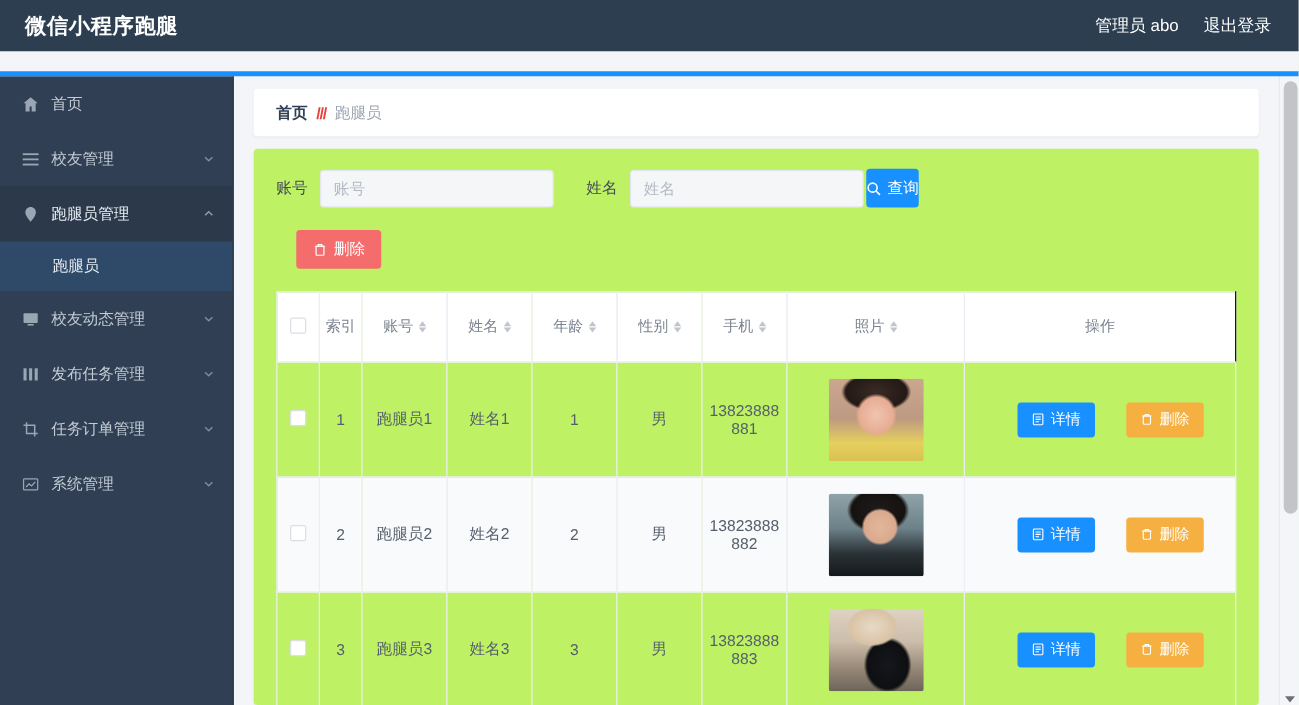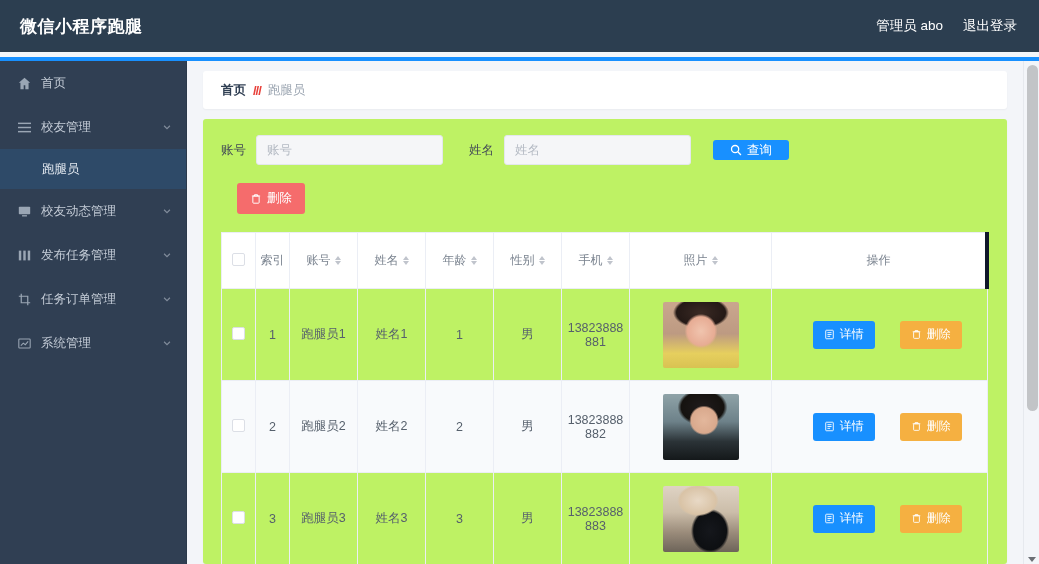--- a/index.html
+++ b/index.html
@@ -6,21 +6,21 @@
   html, body {
     width: 1039px; height: 564px;
     overflow: hidden;
     font-family: "Liberation Sans", "DejaVu Sans", sans-serif;
     background: #f3f5f9;
   }
   body { position: relative; }
 
   
   .header {
-    position: absolute; top: 0; left: 0; width: 1039px; height: 52px;
+    position: absolute; top: 0; left: 0; width: 1039px; height: 41px;
     background: #2c3e50;
     display: flex; align-items: center; justify-content: space-between;
     padding: 0 22px 0 20px;
     z-index: 30;
     gap: 26px;
   }
   .brand { color: #ffffff; font-size: 17px; font-weight: bold; letter-spacing: .5px; }
   .header-right { display: flex; gap: 20px; }
   .header-right span {
     color: #ffffff; font-size: 13.5px; cursor: pointer; white-space: nowrap;
@@ -89,21 +89,21 @@
     font-family: "Liberation Sans", sans-serif; outline: none;
   }
   .text-input::placeholder { color: #b4bac3; }
   .gap { width: 26px; }
   .btn {
     display: inline-flex; align-items: center; justify-content: center;
     gap: 5px; border: none; border-radius: 3px; cursor: pointer;
     font-family: "Liberation Sans", sans-serif; color: #fff; margin-left: 16px;
   }
   .btn svg { display: block; }
-  .btn-search { background: #1890ff; height: 20px; padding: 0 17px; font-size: 12.5px; margin-left: 22px; }
+  .btn-search { background: #1890ff; height: 31px; padding: 0 0; font-size: 12.5px; margin-left: 2px; }
   .btn-delete-top { background: #f56c6c; height: 31px; padding: 0 13px; font-size: 12.5px; margin-top: 18px; }
 
   
   .table-wrap { margin-top: 18px; }
   table { width: 100%; border-collapse: collapse; table-layout: fixed; }
   thead th {
     border-top: 1px solid #ebeef5;
     border-bottom: 1px solid #ebeef5;
     border-right: 1px solid #ebeef5;
     height: 56px; font-size: 12px; color: #7a838f; font-weight: normal;
@@ -194,20 +194,33 @@
         </svg>
     </span>
     <span class="nav-label">校友管理</span>
     <span class="chevron">
       <svg viewBox="0 0 12 12" fill="none" stroke="currentColor" stroke-width="1.4">
           <path d="M2.5 4.5L6 8l3.5-3.5"></path>
         </svg>
     </span>
   </div>
 
+  <div class="nav-item active-parent">
+    <span class="nav-icon">
+      <svg viewBox="0 0 16 16" fill="currentColor">
+          <path d="M8 0.7C5.1.7 2.8 3 2.8 5.9c0 3.9 5.2 9.4 5.2 9.4s5.2-5.5 5.2-9.4C13.2 3 10.9.7 8 .7z"></path>
+        </svg>
+    </span>
+    <span class="nav-label">跑腿员管理</span>
+    <span class="chevron">
+      <svg viewBox="0 0 12 12" fill="none" stroke="currentColor" stroke-width="1.4">
+          <path d="M2.5 7.5L6 4l3.5 3.5"></path>
+        </svg>
+    </span>
+  </div>
 
   <div class="sub-item">
     <span>跑腿员</span>
   </div>
 
   <div class="nav-item">
     <span class="nav-icon">
       <svg viewBox="0 0 16 16" fill="currentColor">
           <rect x="1" y="2" width="14" height="9.5" rx="1"></rect>
           <rect x="5" y="12.5" width="6" height="1.6"></rect>
@@ -375,21 +388,21 @@
             </th>
             <th>
               <span class="th-inner">
                 <span>照片</span>
                 <span class="sorter">
                     <i class="caret caret-up"></i>
                     <i class="caret caret-dn"></i>
                   </span>
               </span>
             </th>
-            <th style="border-right:4px solid #0f172a">
+            <th style="border-right:1px solid #0f172a">
               <span>操作</span>
             </th>
           </tr>
         </thead>
         <tbody>
 
           <tr>
             <td><span class="cbox"></span></td>
             <td>1</td>
             <td>跑腿员1</td>

